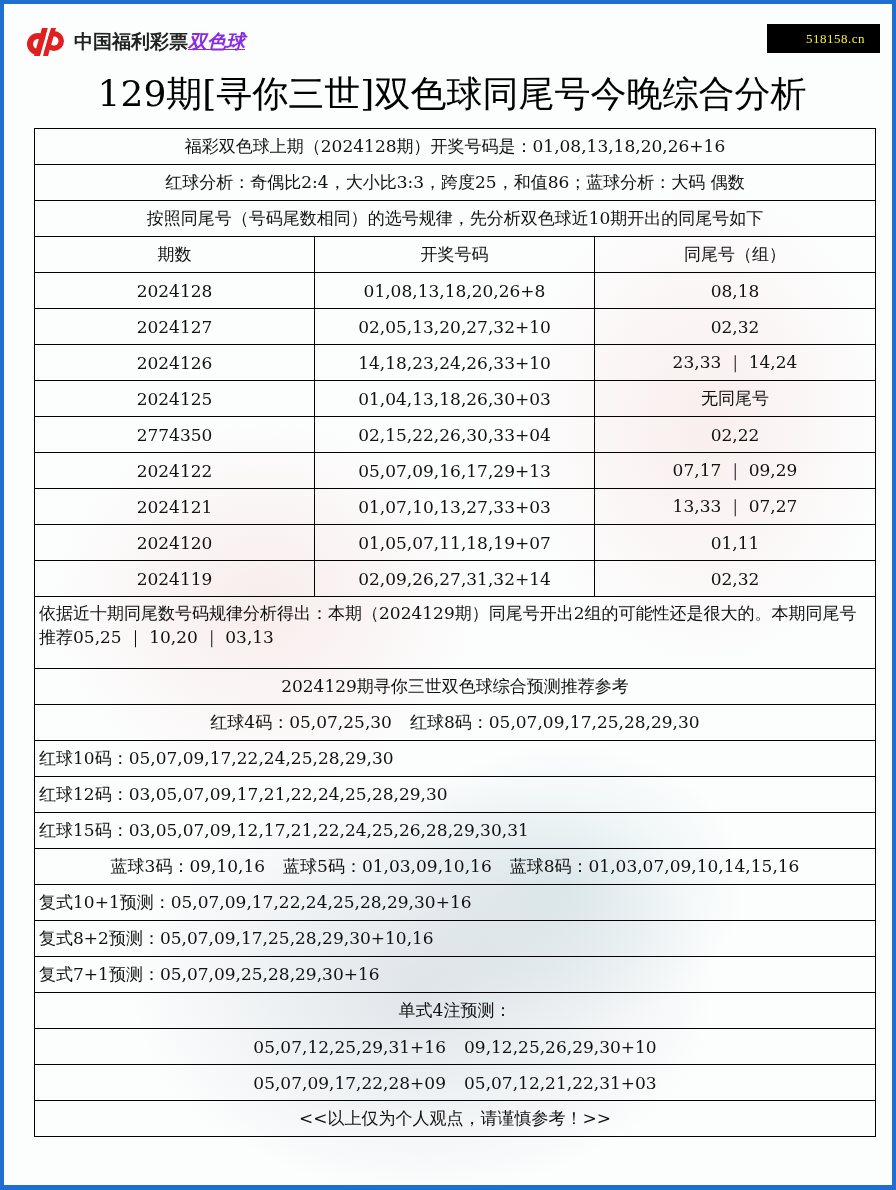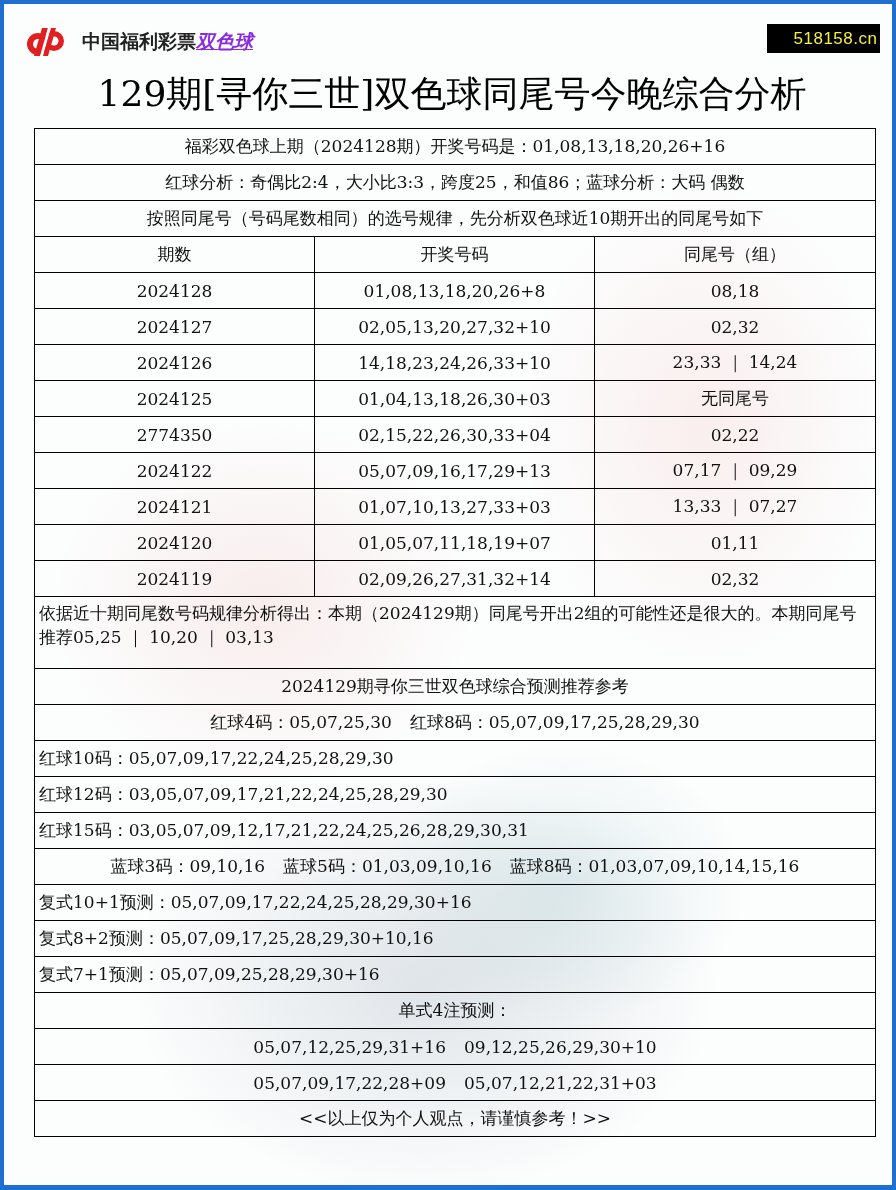--- a/index.html
+++ b/index.html
@@ -21,34 +21,34 @@
       radial-gradient(ellipse 260px 200px at 560px 880px, rgba(110,170,180,0.18), rgba(255,255,255,0) 70%),
       #fcfdfd;
   }
   .logo {
     position: absolute; left: 20px; top: 22px; height: 32px;
     display: flex; align-items: center;
   }
   .logo-mark { width: 44px; height: 32px; }
   .logo-text {
     font-family: "DejaVu Sans", "Liberation Sans", sans-serif;
-    font-weight: bold; font-size: 19px; margin-left: 14px; color: #222;
+    font-weight: bold; font-size: 19px; margin-left: 6px; color: #222;
     letter-spacing: 0px;
   }
   .logo-accent {
     font-family: "DejaVu Sans", "Liberation Sans", sans-serif;
     font-weight: bold; font-style: italic; font-size: 19px;
     color: #8a2be2;
     text-decoration: underline;
   }
   .site-badge {
     position: absolute; left: 763px; top: 20px; width: 113px; height: 29px;
     background: #000; color: #f4f03a;
-    font-family: Liberation Sans, sans-serif;
-    font-size: 17px; display: flex; align-items: center; justify-content: center;
+    font-family: Liberation Serif, serif;
+    font-size: 13px; display: flex; align-items: center; justify-content: center;
     letter-spacing: 0.5px;
     padding-left: 24px;
   }
   .page-title {
     position: absolute; left: 0; top: 66px; width: 896px; text-align: center;
     font-size: 36px; letter-spacing: 0px; color: #000;
     font-family: "DejaVu Serif", "Liberation Serif", serif;
   }
   table.main {
     position: absolute; left: 30px; top: 124px; width: 841px;

